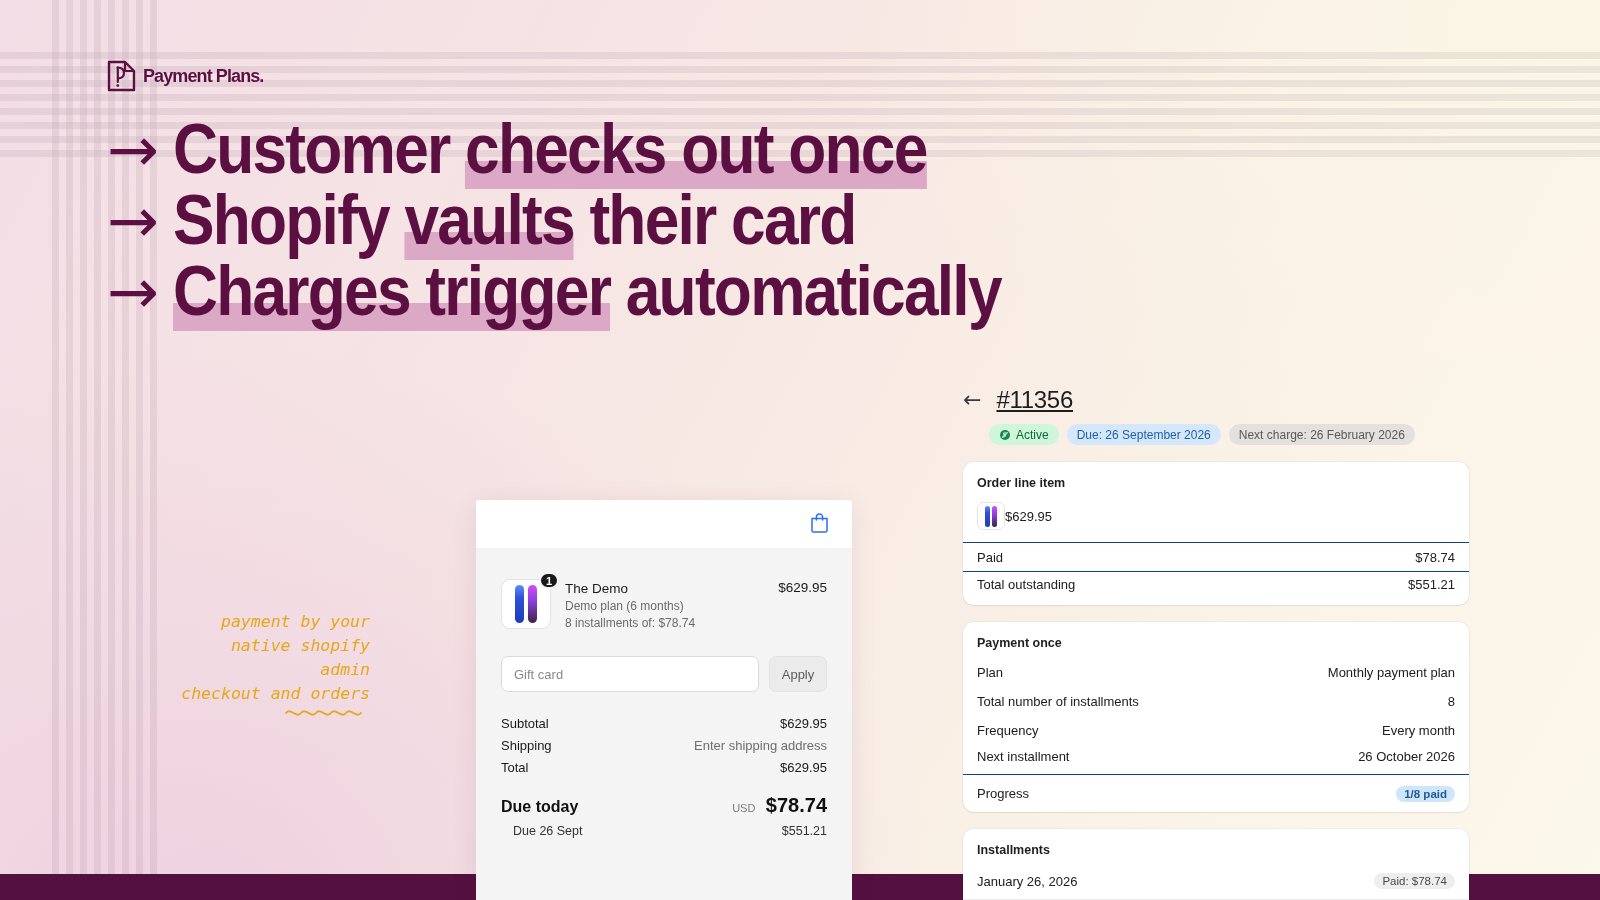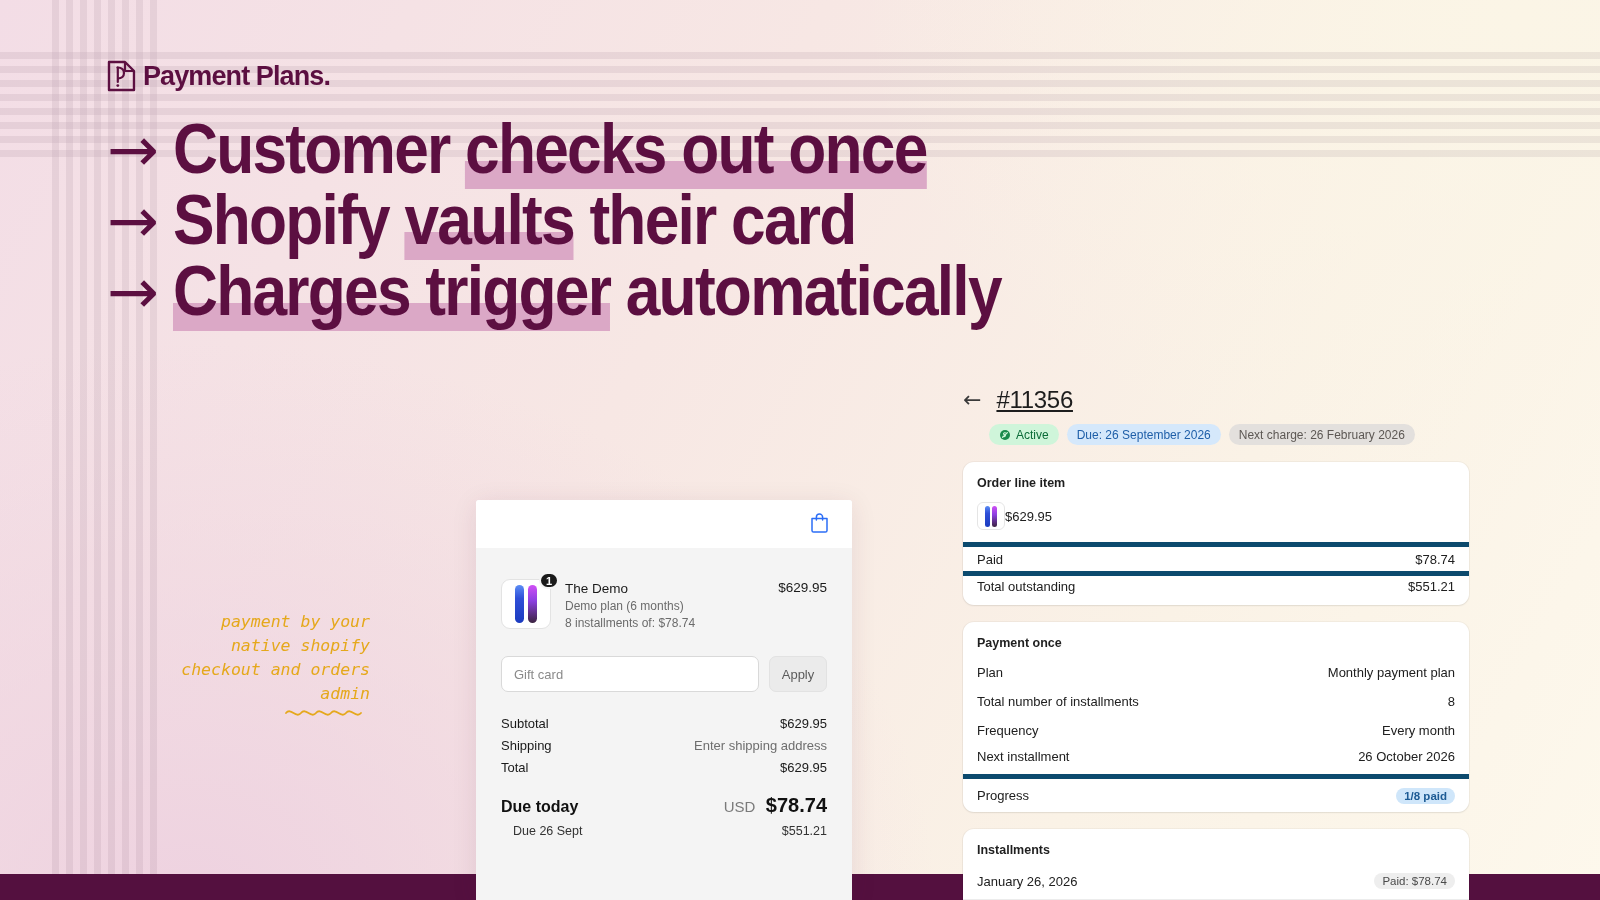--- a/index.html
+++ b/index.html
@@ -33,21 +33,21 @@
   #bottom-bar {
     position: absolute; left: 0; right: 0; bottom: 0; height: 26px;
     background: #54103f;
   }
 
   
   #logo { position: absolute; left: 107px; top: 60px; display: flex; align-items: center; gap: 7px; }
   #logo .mark { width: 29px; height: 32px; display: block; }
   #logo .wordmark {
     font-family: "Liberation Sans", sans-serif;
-    font-weight: 700; font-size: 27px; letter-spacing: -0.9px;
+    font-weight: 700; font-size: 18px; letter-spacing: -0.9px;
     color: #5c0f41; white-space: nowrap;
   }
 
   
   #headline { position: absolute; left: 107px; top: 114px; }
   .h-line {
     display: flex; align-items: baseline; gap: 14px;
     height: 71px; position: relative;
   }
   .arrow {
@@ -137,21 +137,21 @@
 
   .totals { margin-top: 21px; }
   .trow { display: flex; justify-content: space-between; font-size: 13px; line-height: 22px; color: #1a1a1a; }
   .trow .muted { color: #6e6e6e; }
   .due-row {
     display: flex; justify-content: space-between; align-items: baseline;
     margin-top: 15px;
   }
   .due-label { font-size: 16px; font-weight: 700; color: #111; }
   .due-val { font-size: 20px; font-weight: 700; color: #111; }
-  .usd { font-size: 15px; color: #7a7a7a; margin-right: 6px; font-weight: 400; }
+  .usd { font-size: 11px; color: #7a7a7a; margin-right: 6px; font-weight: 400; }
   .due-next { display: flex; justify-content: space-between; font-size: 12.5px; color: #333; margin-top: 7px; margin-left: 12px; }
 
   
   #admin { position: absolute; left: 963px; top: 386px; width: 506px; }
   .admin-head { display: flex; align-items: center; gap: 15px; }
   .back-arrow { font-size: 22px; color: #3a3a3a; line-height: 1; font-family: "DejaVu Sans", sans-serif; }
   .order-id { font-size: 24px; color: #1d1d1d; letter-spacing: -0.3px; text-decoration: underline; }
   .badges { display: flex; gap: 8px; margin-top: 10px; margin-left: 26px; }
   .badge {
     height: 21px; border-radius: 11px; display: flex; align-items: center; gap: 5px;
@@ -174,21 +174,21 @@
     border: 1px solid #e5e5e5; display: flex; align-items: center; justify-content: center; gap: 2px;
     flex: 0 0 28px; overflow: hidden;
   }
   .li-thumb .board { width: 5px; height: 21px; border-radius: 3px; }
   .li-name { flex: 1; padding-left: 14px; font-size: 13px; color: #202020; }
   .li-price { font-size: 13px; color: #202020; }
   .kv {
     display: flex; justify-content: space-between; align-items: center;
     padding: 0 14px; height: 29px; font-size: 13px; color: #202020;
   }
-  .kv.bordered { border-top: 5px solid #0c4a6e; }
+  .kv.bordered { border-top: 1px solid #0c4a6e; }
   .kv .k { color: #202020; }
   .kv .v { color: #202020; }
   .pill {
     background: #cfe6fa; color: #1d5b94; font-size: 11.5px; font-weight: 700;
     border-radius: 9px; padding: 2px 8px;
   }
   .pill.gray { background: #eeeeee; color: #4a4a4a; font-weight: 400; }
   .kv-pad { padding-bottom: 8px; }
 </style>
 </head>
@@ -222,22 +222,22 @@
   </div>
   <div class="h-line">
     <span class="arrow">→</span>
     <span class="h-text"><span></span><span class="hl">Charges trigger</span><span> automatically</span></span>
   </div>
 </div>
 
 <div id="mono-note">
   <div>payment by your</div>
   <div>native shopify</div>
+  <div>admin</div>
   <div>checkout and orders</div>
-  <div>admin</div>
 </div>
 <svg id="squiggle" width="86" height="12" viewBox="0 0 86 12">
   <path d="M2 7c5-6 10 6 15 0s10 6 15 0 10 6 15 0 10 6 15 0 10 6 15 0" stroke="#e5a81b" stroke-width="1.8" fill="none" stroke-linecap="round"></path>
 </svg>
 
 <div id="checkout">
   <div class="co-top">
     <span>
       <svg width="19" height="21" viewBox="0 0 19 21" fill="none">
         <path d="M2 6.5h15v12a1.6 1.6 0 0 1-1.6 1.6H3.6A1.6 1.6 0 0 1 2 18.5z" stroke="#2b6df6" stroke-width="1.5" stroke-linejoin="round"></path>

